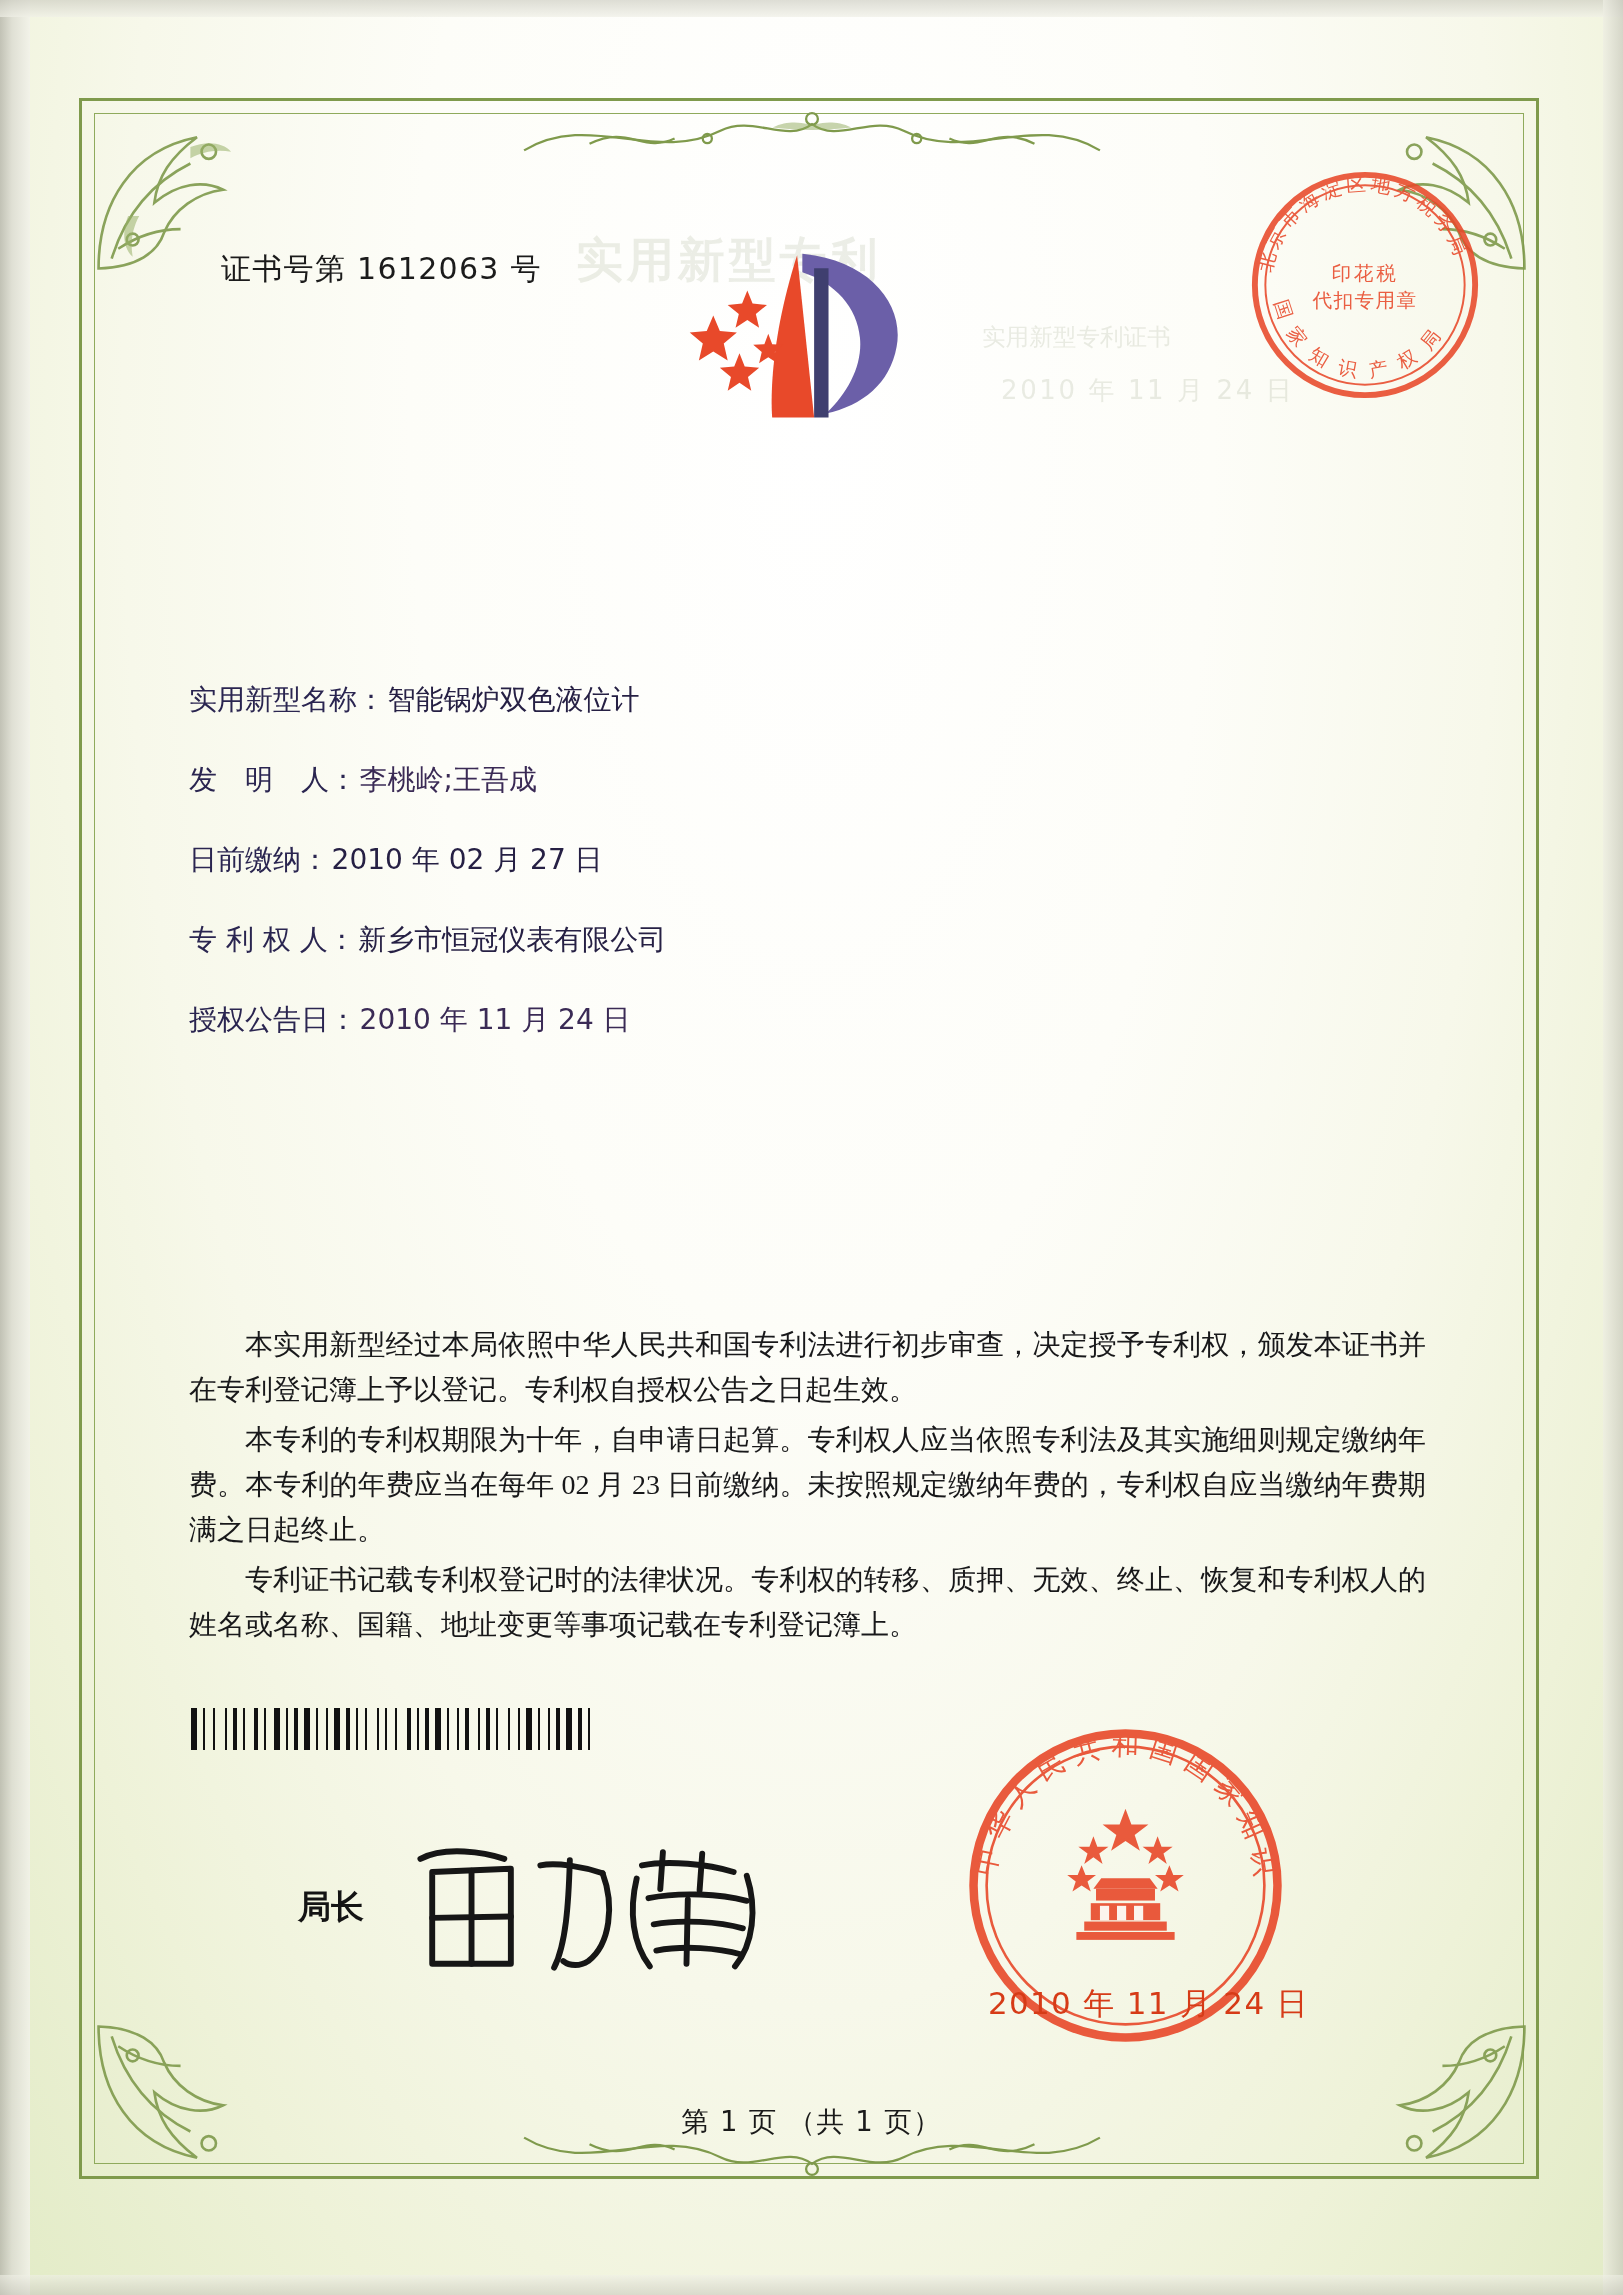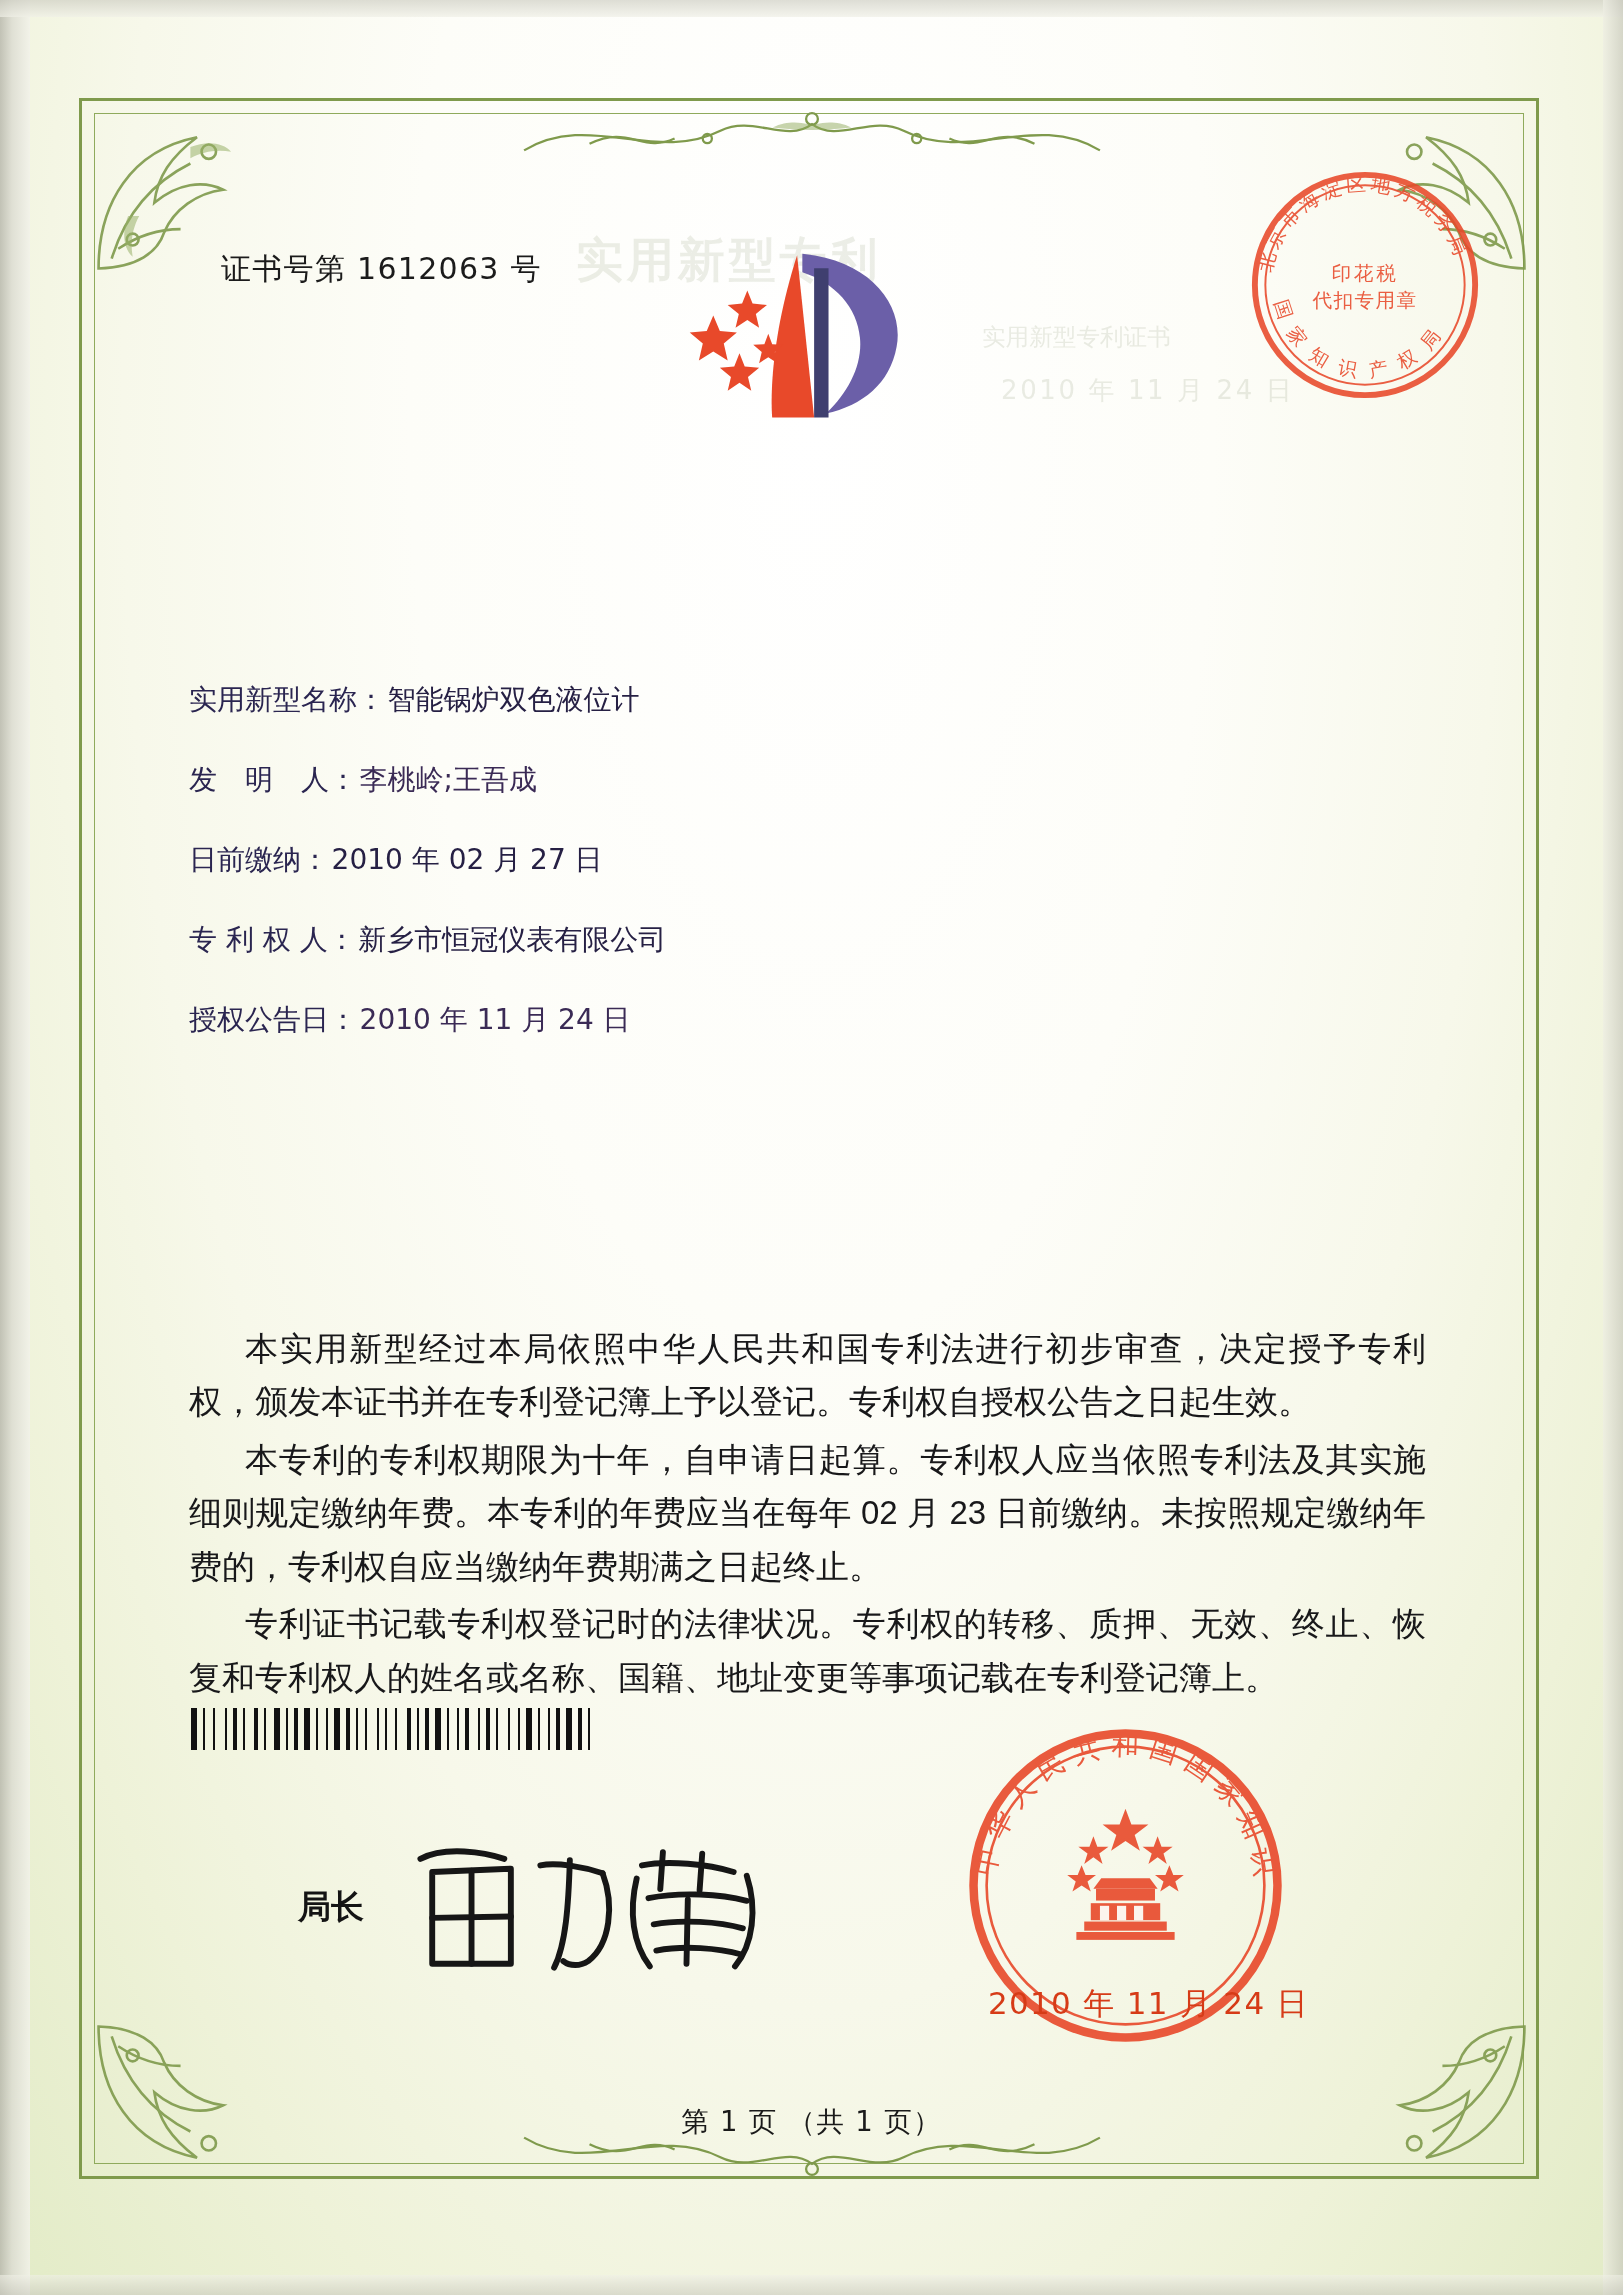--- a/index.html
+++ b/index.html
@@ -166,23 +166,23 @@
     margin-left: 2.6px;
   }
   .field-value.ink-blue { color: #262044; }
   .field-value.ink-purple { color: #3a2a55; }
 
   
   .paras {
     position: absolute;
     left: 189px; top: 1322px;
     width: 1237px;
-    font-size: 33px;
+    font-size: 28px;
     line-height: 1.62;
-    font-family: Liberation Sans, sans-serif;
+    font-family: Liberation Serif, serif;
     color: #18181a;
     text-align: justify;
   }
   .paras p {
     margin: 0 0 3.9px 0;
     text-indent: 56px;
   }
 
   
   .barcode {

